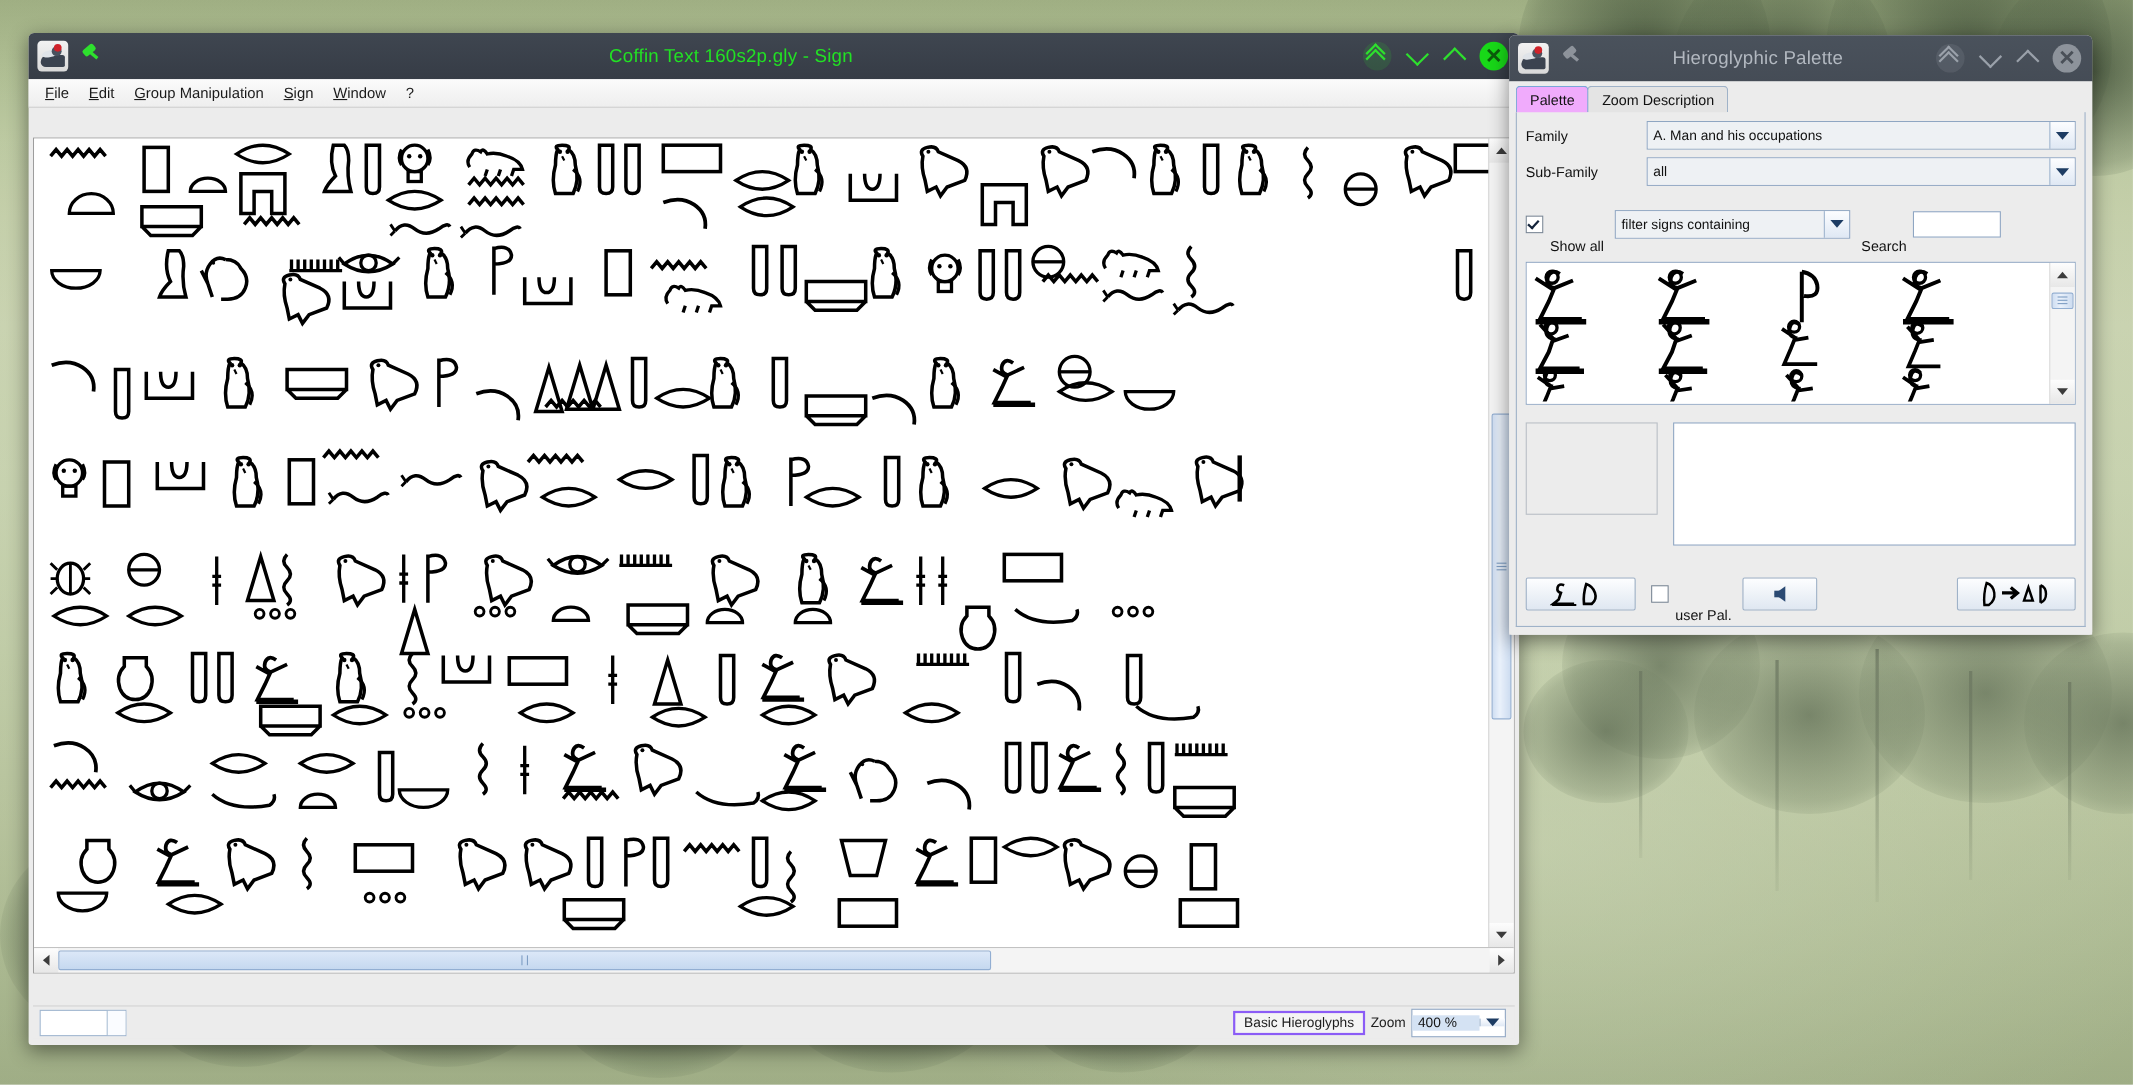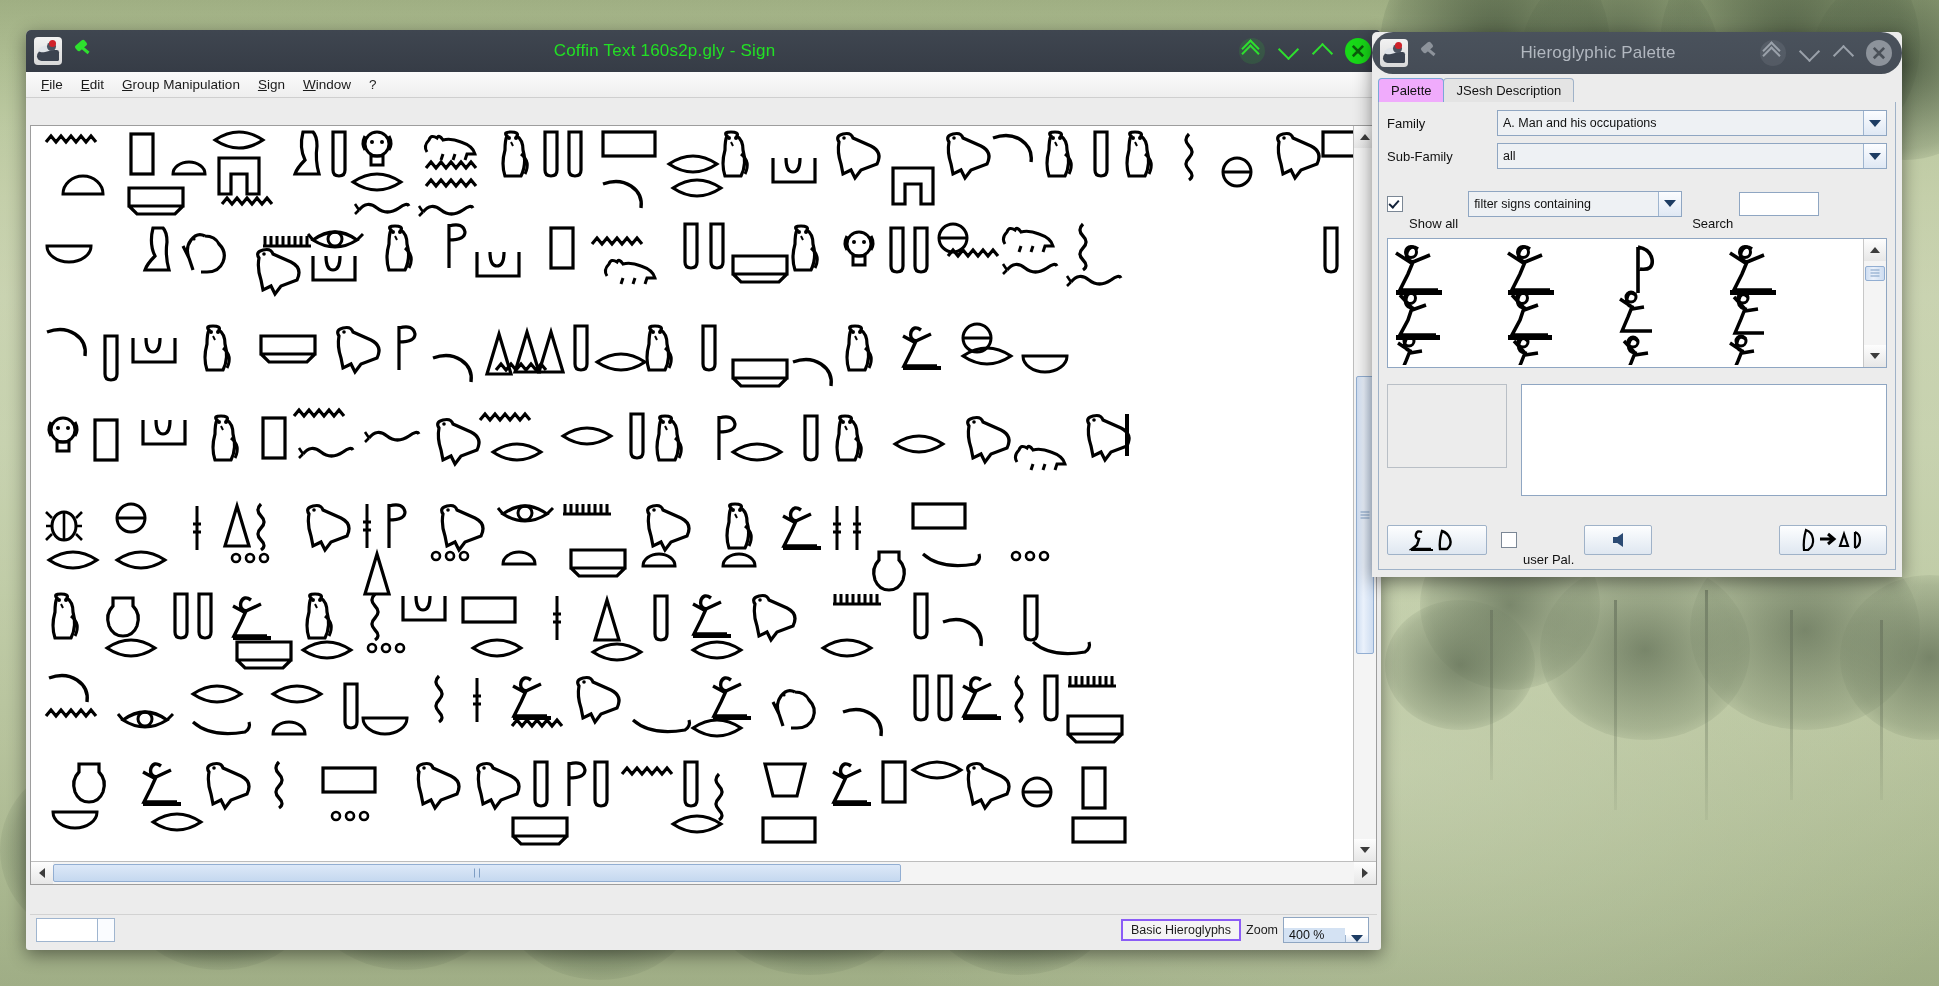--- a/index.html
+++ b/index.html
@@ -50,21 +50,21 @@
     box-shadow: 0 5px 18px rgba(0,0,0,0.45);
   }
   .titlebar {
     height: 42px;
     display: flex; align-items: center;
     padding: 0 10px 0 8px;
     box-sizing: border-box;
     border-radius: 5px 5px 0 0;
   }
   .titlebar.active { background: linear-gradient(to bottom,#3f4650,#363c46); }
-  .titlebar.inactive { background: linear-gradient(to bottom,#4a525c,#454c56); border-radius: 21px; }
+  .titlebar.inactive { background: linear-gradient(to bottom,#4a525c,#454c56); }
   .tb-icon {
     width: 28px; height: 28px; flex: 0 0 auto;
     background: linear-gradient(to bottom,#f2f2f2,#d9d9d9);
     border-radius: 4px;
     position: relative; overflow: hidden;
     margin-right: 8px;
   }
   .tb-icon .jbody {
     position: absolute; left: 3px; top: 13px; width: 22px; height: 11px;
     background: #3b4350; border-radius: 8px 3px 2px 6px;
@@ -210,21 +210,21 @@
   .status-left .cellA { width: 60px; border-right: 1px solid #9fb5cf; }
   .status-left .cellB { width: 16px; background: #fafcff; }
   .status-right { margin-left: auto; display: flex; align-items: center; margin-right: 8px; gap: 0; }
   .status-chip {
     border: 2px solid #8b5cf6; background: #f4f4f4;
     padding: 3px 8px; font-size: 12.5px; color: #1d1d1d; height: 22px;
     box-sizing: border-box; display: flex; align-items: center;
   }
   .status-label { font-size: 12.5px; color: #1d1d1d; padding: 0 5px; }
   .zoom-combo {
-    display: flex; align-items: flex-end; height: 24px;
+    display: flex; align-items: center; height: 24px;
     border: 1px solid #8fa6c2; background: #fff;
   }
   .zoom-combo .val {
     width: 56px; display: flex; align-items: center; padding-left: 5px;
     font-size: 12.5px; background: #d4e2f3; color: #121212;
   }
   .combo-arrow {
     width: 22px; display: flex; align-items: center; justify-content: center;
     background: linear-gradient(to bottom,#fcfdff,#dfe8f4);
     border-left: 1px solid #9fb5cf;
@@ -1259,21 +1259,21 @@
       <div class="tbtn grey-ic">
           <span class="chev up"></span>
         </div>
       <div class="closebtn grey">✕</div>
     </div>
   </div>
 
   <div class="pal-body">
     <div class="tabs">
       <div class="tab active">Palette</div>
-      <div class="tab inactive">JSesh Description</div>
+      <div class="tab inactive">Zoom Description</div>
     </div>
 
     <div class="pal-panel">
 
       <div class="form-row">
         <div class="form-label">Family</div>
         <div class="field-combo">
           <div class="val">A. Man and his occupations</div>
           <div class="combo-arrow">
               <span class="tri down"></span>

